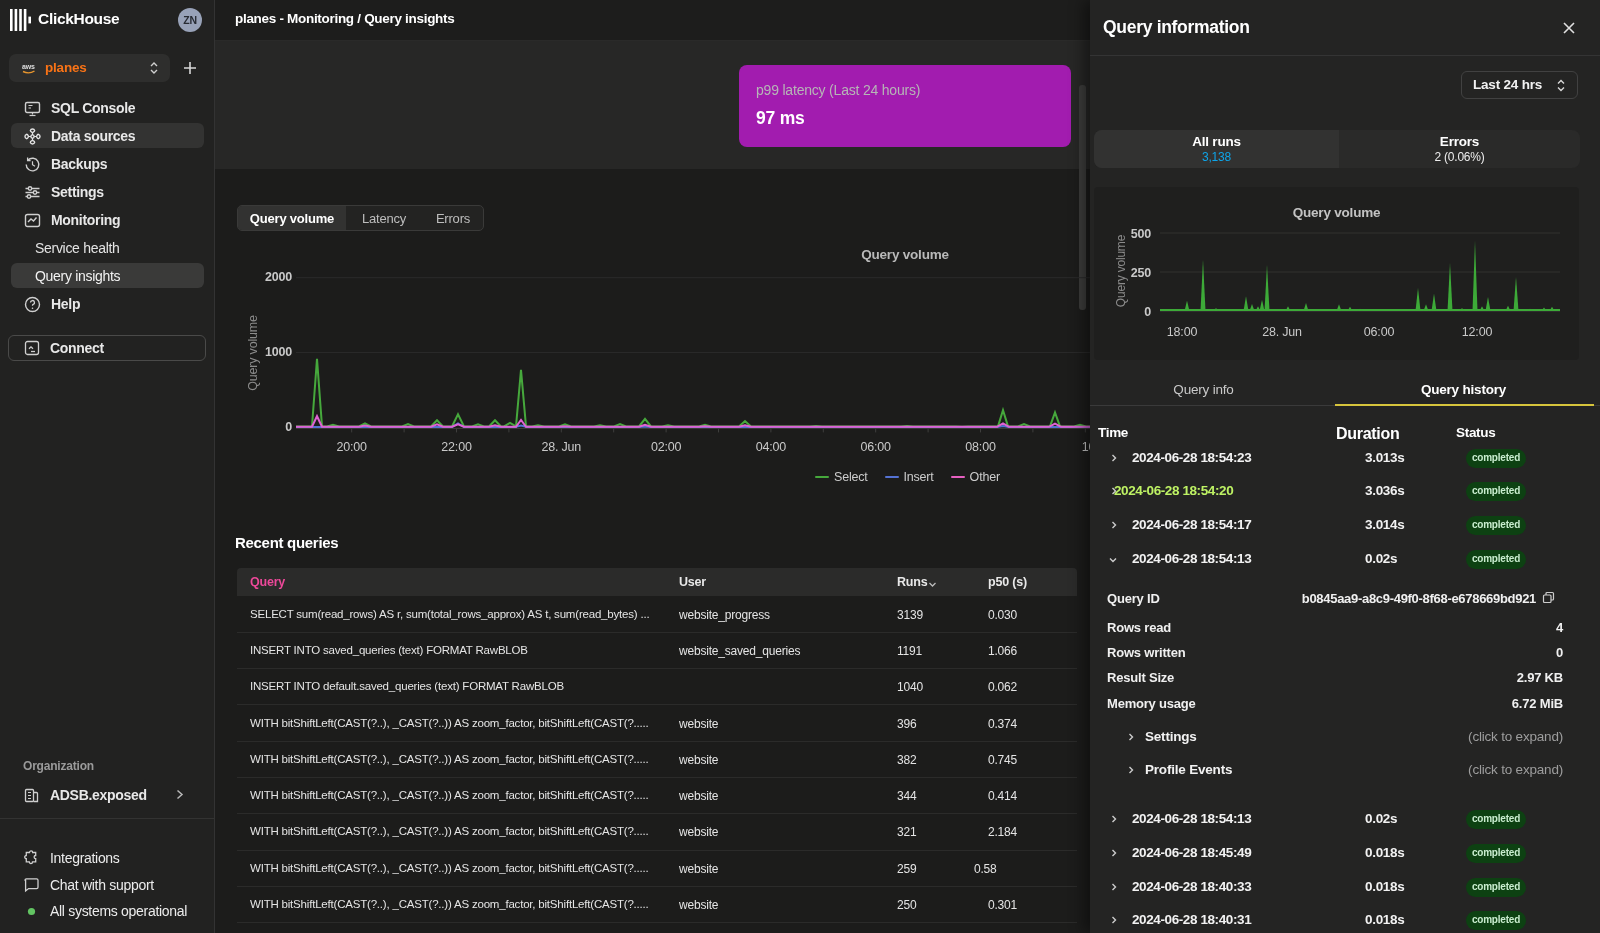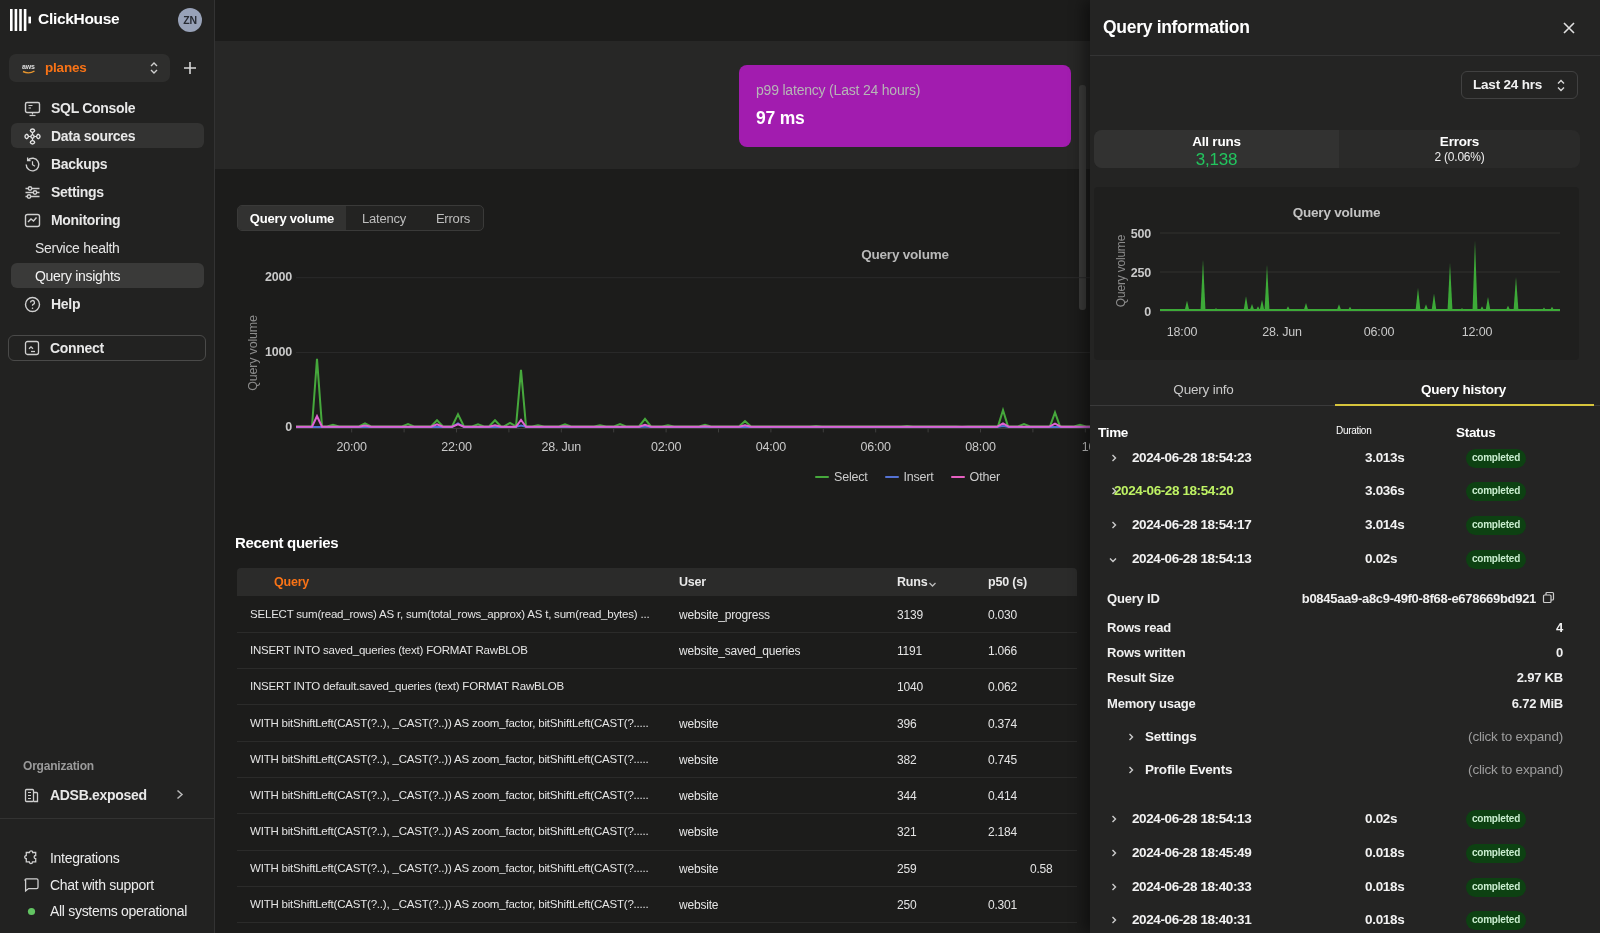--- a/index.html
+++ b/index.html
@@ -138,20 +138,23 @@
   </div>
   <div class="navitem" style="top:897px;left:23px;font-weight:400;color:#ececec;">
     <svg width="17" height="17" viewBox="0 0 17 17">
       <circle cx="8.5" cy="8.5" r="3.6" fill="#62c462"></circle>
     </svg>
     All systems operational
   </div>
 </div>
 
 <div id="main">
+  <div class="abs" style="left:0;top:0;width:1385px;height:41px;background:#1d1d1c;border-bottom:1px solid #2a2a29;">
+    <div class="abs" style="left:20px;top:11px;color:#fff;font-size:13.5px;font-weight:700;letter-spacing:-0.3px;">planes - Monitoring / Query insights</div>
+  </div>
   <div class="abs" style="left:0;top:41px;width:1385px;height:128px;background:#272726;">
     <div class="abs" style="left:524px;top:24px;width:332px;height:82px;background:#a21caf;border-radius:8px;">
       <div class="abs" style="left:17px;top:17px;color:#b6b6b6;font-size:14px;">p99 latency (Last 24 hours)</div>
       <div class="abs" style="left:17px;top:43px;color:#fff;font-size:17.5px;font-weight:700;">97 ms</div>
     </div>
     <div class="abs" style="left:945px;top:24px;width:332px;height:82px;background:#1c1c1b;border-radius:8px;"></div>
   </div>
 
   <div class="abs" style="left:864px;top:85px;width:7px;height:225px;background:#3c3c3b;border-radius:3px;"></div>
 
@@ -203,21 +206,21 @@
 
   <div class="abs" style="left:600px;top:470px;display:flex;gap:17px;align-items:center;color:#cccccc;font-size:12.5px;">
     <span style="display:flex;align-items:center;gap:5px;"><span style="width:14px;height:2.5px;background:#46a83c;display:inline-block;border-radius:1px;"></span>Select</span>
     <span style="display:flex;align-items:center;gap:5px;"><span style="width:14px;height:2.5px;background:#5472d3;display:inline-block;border-radius:1px;"></span>Insert</span>
     <span style="display:flex;align-items:center;gap:5px;"><span style="width:14px;height:2.5px;background:#e55fc0;display:inline-block;border-radius:1px;"></span>Other</span>
   </div>
 
   <div class="abs" style="left:20px;top:534px;color:#fff;font-size:15px;font-weight:700;letter-spacing:-0.3px;">Recent queries</div>
   <div class="abs" style="left:22px;top:568px;width:840px;height:365px;">
     <div class="abs" style="left:0;top:0;width:840px;height:28px;background:#2b2b2a;border-radius:4px 4px 0 0;"></div>
-    <div class="abs" style="left:13px;top:7px;color:#f97316;font-size:12.5px;font-weight:700;margin-left:24px;">Query</div>
+    <div class="abs" style="left:13px;top:7px;color:#ec4899;font-size:12.5px;font-weight:700;">Query</div>
     <div class="abs" style="left:442px;top:7px;color:#e8e8e8;font-size:12.5px;font-weight:700;">User</div>
     <div class="abs" style="left:660px;top:7px;color:#e8e8e8;font-size:12.5px;font-weight:700;">Runs</div>
     <svg class="abs" style="left:691px;top:12px;" width="9" height="9" viewBox="0 0 9 9">
         <path d="M1.5 3 L4.5 6 L7.5 3" stroke="#bbb" stroke-width="1.3" fill="none"></path>
       </svg>
     <div class="abs" style="left:751px;top:7px;color:#e8e8e8;font-size:12.5px;font-weight:700;">p50 (s)</div>
     <div id="tablerows">
         <div class="abs" style="left:0;top:28.6px;width:840px;height:36.3px;border-bottom:1px solid #2b2b2a;">
           <div class="abs" style="left:13px;top:11px;width:412px;overflow:hidden;color:#e4e4e4;font-size:11.5px;letter-spacing:-0.2px;white-space:nowrap;">SELECT sum(read_rows) AS r, sum(total_rows_approx) AS t, sum(read_bytes) ...</div>
           <div class="abs" style="left:442px;top:11px;color:#e4e4e4;font-size:12px;">website_progress</div>
@@ -257,21 +260,21 @@
         <div class="abs" style="left:0;top:246.4px;width:840px;height:36.3px;border-bottom:1px solid #2b2b2a;">
           <div class="abs" style="left:13px;top:11px;width:412px;overflow:hidden;color:#e4e4e4;font-size:11.5px;letter-spacing:-0.2px;white-space:nowrap;">WITH bitShiftLeft(CAST(?..), _CAST(?..)) AS zoom_factor, bitShiftLeft(CAST(?.....</div>
           <div class="abs" style="left:442px;top:11px;color:#e4e4e4;font-size:12px;">website</div>
           <div class="abs" style="left:660px;top:11px;color:#e4e4e4;font-size:12px;">321</div>
           <div class="abs" style="left:751px;top:11px;color:#e4e4e4;font-size:12px;">2.184</div>
         </div>
         <div class="abs" style="left:0;top:282.7px;width:840px;height:36.3px;border-bottom:1px solid #2b2b2a;">
           <div class="abs" style="left:13px;top:11px;width:412px;overflow:hidden;color:#e4e4e4;font-size:11.5px;letter-spacing:-0.2px;white-space:nowrap;">WITH bitShiftLeft(CAST(?..), _CAST(?..)) AS zoom_factor, bitShiftLeft(CAST(?.....</div>
           <div class="abs" style="left:442px;top:11px;color:#e4e4e4;font-size:12px;">website</div>
           <div class="abs" style="left:660px;top:11px;color:#e4e4e4;font-size:12px;">259</div>
-          <div class="abs" style="left:793px;top:11px;color:#e4e4e4;font-size:12px;">0.58</div>
+          <div class="abs" style="left:737px;top:11px;color:#e4e4e4;font-size:12px;">0.58</div>
         </div>
         <div class="abs" style="left:0;top:319.0px;width:840px;height:36.3px;border-bottom:1px solid #2b2b2a;">
           <div class="abs" style="left:13px;top:11px;width:412px;overflow:hidden;color:#e4e4e4;font-size:11.5px;letter-spacing:-0.2px;white-space:nowrap;">WITH bitShiftLeft(CAST(?..), _CAST(?..)) AS zoom_factor, bitShiftLeft(CAST(?.....</div>
           <div class="abs" style="left:442px;top:11px;color:#e4e4e4;font-size:12px;">website</div>
           <div class="abs" style="left:660px;top:11px;color:#e4e4e4;font-size:12px;">250</div>
           <div class="abs" style="left:751px;top:11px;color:#e4e4e4;font-size:12px;">0.301</div>
         </div>
       </div>
   </div>
 </div>
@@ -287,21 +290,21 @@
     <div class="abs" style="left:11px;top:5px;color:#f2f2f2;font-size:13.5px;font-weight:700;">Last 24 hrs</div>
     <svg class="abs" style="left:93px;top:6px;" width="12" height="15" viewBox="0 0 12 15">
       <path d="M3 5.5 L6 2.5 L9 5.5" stroke="#d8d8d8" stroke-width="1.4" fill="none"></path>
       <path d="M3 9.5 L6 12.5 L9 9.5" stroke="#d8d8d8" stroke-width="1.4" fill="none"></path>
     </svg>
   </div>
 
   <div class="abs" style="left:4px;top:130px;width:486px;height:38px;background:#2a2a29;border-radius:8px;">
     <div class="abs" style="left:0;top:0;width:245px;height:38px;background:#323231;border-radius:8px 0 0 8px;"></div>
     <div class="abs" style="left:0;top:4px;width:245px;text-align:center;color:#fff;font-size:13.5px;font-weight:700;">All runs</div>
-    <div class="abs" style="left:0;top:20px;width:245px;text-align:center;color:#22c55e;font-size:17px;">3,138</div>
+    <div class="abs" style="left:0;top:20px;width:245px;text-align:center;color:#0ea5e9;font-size:12px;">3,138</div>
     <div class="abs" style="left:245px;top:4px;width:241px;text-align:center;color:#fff;font-size:13.5px;font-weight:700;">Errors</div>
     <div class="abs" style="left:245px;top:20px;width:241px;text-align:center;color:#ededed;font-size:12px;">2 (0.06%)</div>
   </div>
 
   <div class="abs" style="left:4px;top:187px;width:485px;height:173px;background:#1f1f1e;border-radius:4px;">
     <div class="abs" style="left:0;top:18px;width:485px;text-align:center;color:#c3c3c3;font-size:13.5px;font-weight:700;">Query volume</div>
     <div class="abs" style="left:-18px;top:77px;width:90px;text-align:center;color:#8c8c8c;font-size:12px;transform:rotate(-90deg);transform-origin:center;white-space:nowrap;">Query volume</div>
     <div class="abs" style="right:428px;top:40px;color:#c9c9c9;font-size:12.5px;font-weight:700;">500</div>
     <div class="abs" style="right:428px;top:79px;color:#c9c9c9;font-size:12.5px;font-weight:700;">250</div>
     <div class="abs" style="right:428px;top:118px;color:#c9c9c9;font-size:12.5px;font-weight:700;">0</div>
@@ -344,21 +347,21 @@
   </div>
 
   <div class="abs" style="left:0;top:375px;width:510px;height:31px;border-bottom:1px solid #3a3a3a;">
     <div class="abs" style="left:-9px;top:7px;width:245px;text-align:center;color:#c9c9c9;font-size:13.5px;">Query info</div>
     <div class="abs" style="left:245px;top:7px;width:257px;text-align:center;color:#fff;font-size:13.5px;font-weight:700;">Query history</div>
     <div class="abs" style="left:245px;top:29px;width:259px;height:2px;background:#d6c43c;"></div>
   </div>
 
   <div id="historyrows">
       <div class="abs" style="left:8px;top:425px;color:#fff;font-size:13.5px;font-weight:700;letter-spacing:-0.3px;">Time</div>
-      <div class="abs" style="left:246px;top:425px;color:#fff;font-size:10px;font-weight:400;letter-spacing:-0.3px;">Duration</div>
+      <div class="abs" style="left:246px;top:425px;color:#fff;font-size:16px;font-weight:700;letter-spacing:-0.3px;">Duration</div>
       <div class="abs" style="left:366px;top:425px;color:#fff;font-size:13.5px;font-weight:700;letter-spacing:-0.3px;">Status</div>
       <svg class="abs" style="left:19px;top:453px;" width="10" height="10" viewBox="0 0 10 10">
         <path d="M3.5 2 L6.5 5 L3.5 8" stroke="#ccc" stroke-width="1.4" fill="none"></path>
       </svg>
       <div class="abs" style="left:42px;top:450px;color:#f2f2f2;font-size:13.5px;font-weight:700;letter-spacing:-0.4px;">2024-06-28 18:54:23</div>
       <div class="abs" style="left:275px;top:450px;color:#f2f2f2;font-size:13.5px;font-weight:700;letter-spacing:-0.3px;">3.013s</div>
       <div class="abs" style="left:376px;top:449px;width:60px;height:18.5px;background:#0d4112;border-radius:10px;color:#c9edcf;font-size:10px;text-align:center;line-height:18.5px;font-weight:700;">completed</div>
       <svg class="abs" style="left:19px;top:486px;" width="10" height="10" viewBox="0 0 10 10">
         <path d="M3.5 2 L6.5 5 L3.5 8" stroke="#ccc" stroke-width="1.4" fill="none"></path>
       </svg>

